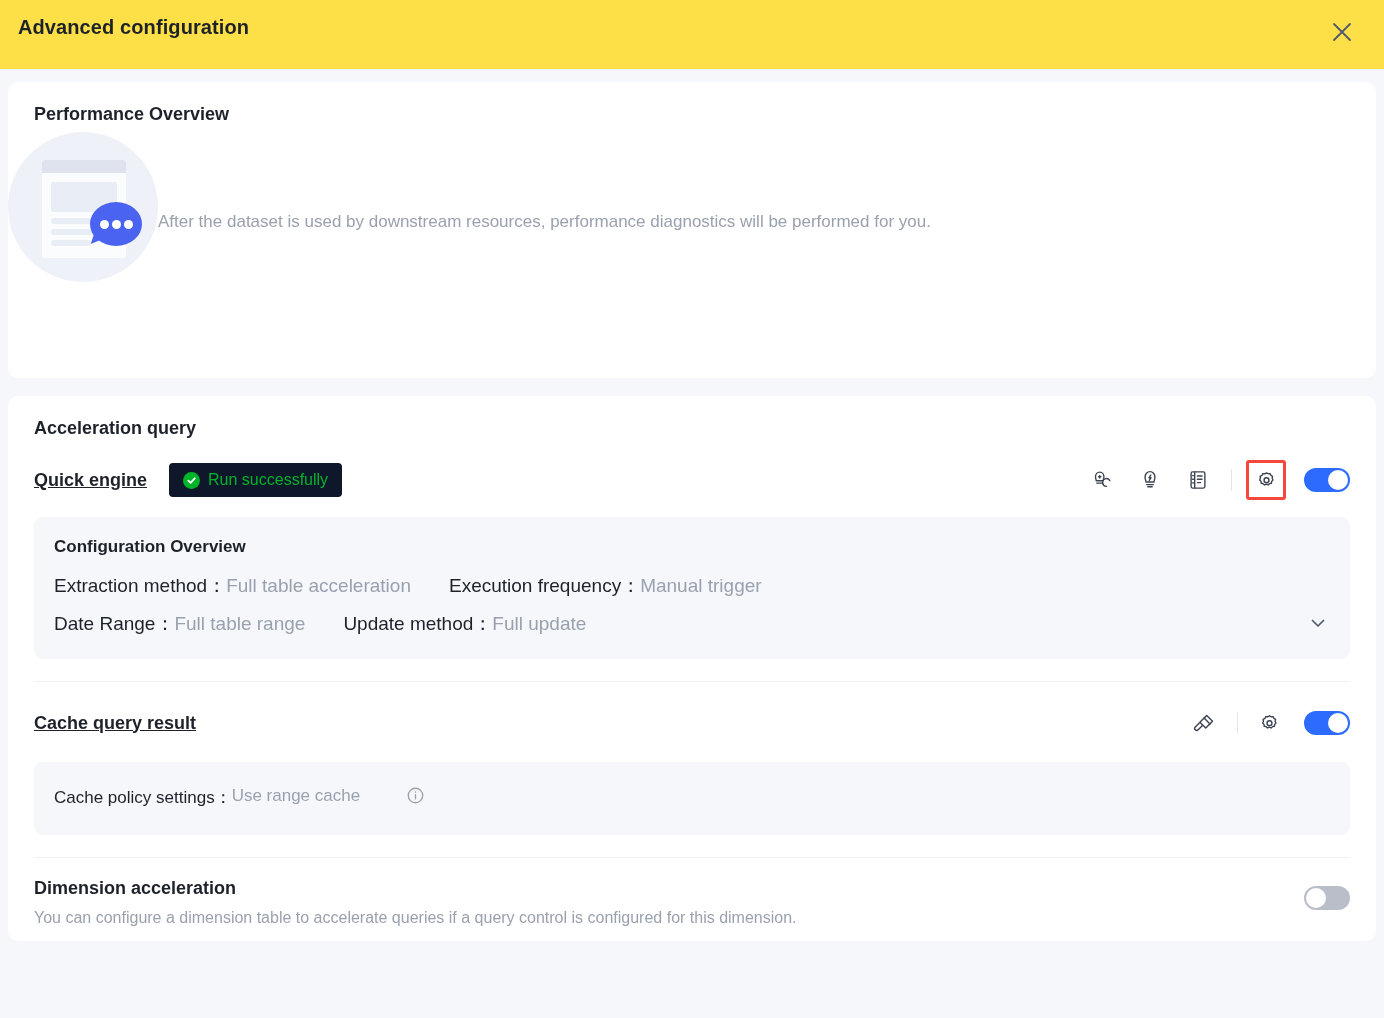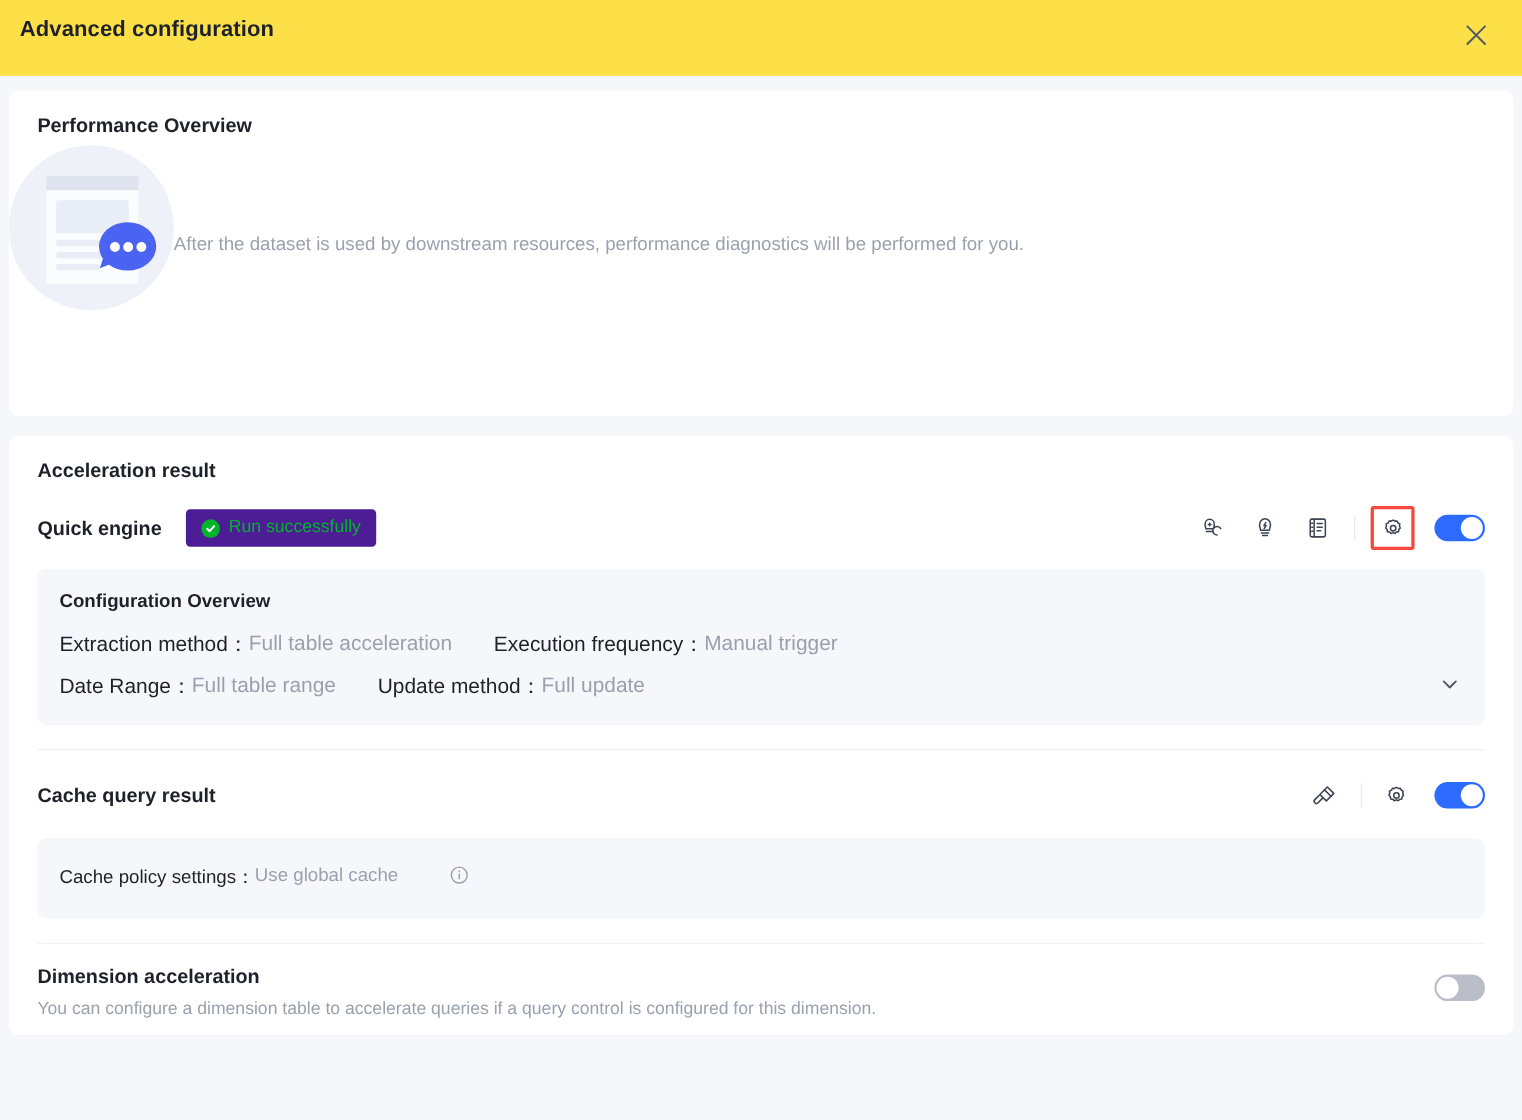--- a/index.html
+++ b/index.html
@@ -170,26 +170,27 @@
     display: flex;
     align-items: center;
     padding: 0 26px;
     min-height: 46px;
     margin-top: 18px;
   }
   .row-label {
     font-size: 18px;
     font-weight: 700;
     color: #1d2129;
+    text-decoration: underline;
   }
   .badge {
     display: inline-flex;
     align-items: flex-end;
     gap: 8px;
-    background: #4c1d95;
+    background: #0f172a;
     color: #00b42a;
     font-size: 16px;
     padding: 8px 14px;
     border-radius: 4px;
     margin-left: 22px;
   }
   .badge .chk {
     width: 17px; height: 17px;
     border-radius: 50%;
     background: #00b42a;
@@ -343,21 +344,21 @@
       <div class="bubble"></div>
       <div class="dot d1"></div>
       <div class="dot d2"></div>
       <div class="dot d3"></div>
     </div>
     <div class="empty-text">After the dataset is used by downstream resources, performance diagnostics will be performed for you.</div>
   </div>
 </div>
 
 <div class="card engine">
-  <div class="card-title">Acceleration result</div>
+  <div class="card-title">Acceleration query</div>
 
   <div class="row-head">
     <div class="row-label">Quick engine</div>
 
     <div class="badge">
       <span class="chk">
         <svg width="11" height="11" viewBox="0 0 12 12" fill="none" stroke="#ffffff" stroke-width="2" stroke-linecap="round" stroke-linejoin="round">
           <path d="M2.5 6.2 L5 8.6 L9.5 3.6"></path>
         </svg>
       </span>
@@ -457,21 +458,21 @@
       </svg>
     </div>
 
     <div class="toggle">
       <div class="knob"></div>
     </div>
   </div>
 
   <div class="cache-panel">
     <span class="k">Cache policy settings：</span>
-    <span class="v">Use global cache</span>
+    <span class="v">Use range cache</span>
     <span class="info-i">
       <svg width="19" height="19" viewBox="0 0 20 20" fill="none" stroke="#9aa1ae" stroke-width="1.4" stroke-linecap="round" stroke-linejoin="round">
         <circle cx="10" cy="10" r="7.6"></circle>
         <path d="M10 9.1v4.4"></path>
         <circle cx="10" cy="6.4" r=".85" fill="#9aa1ae" stroke="none"></circle>
       </svg>
     </span>
   </div>
 
   <div class="divider"></div>

